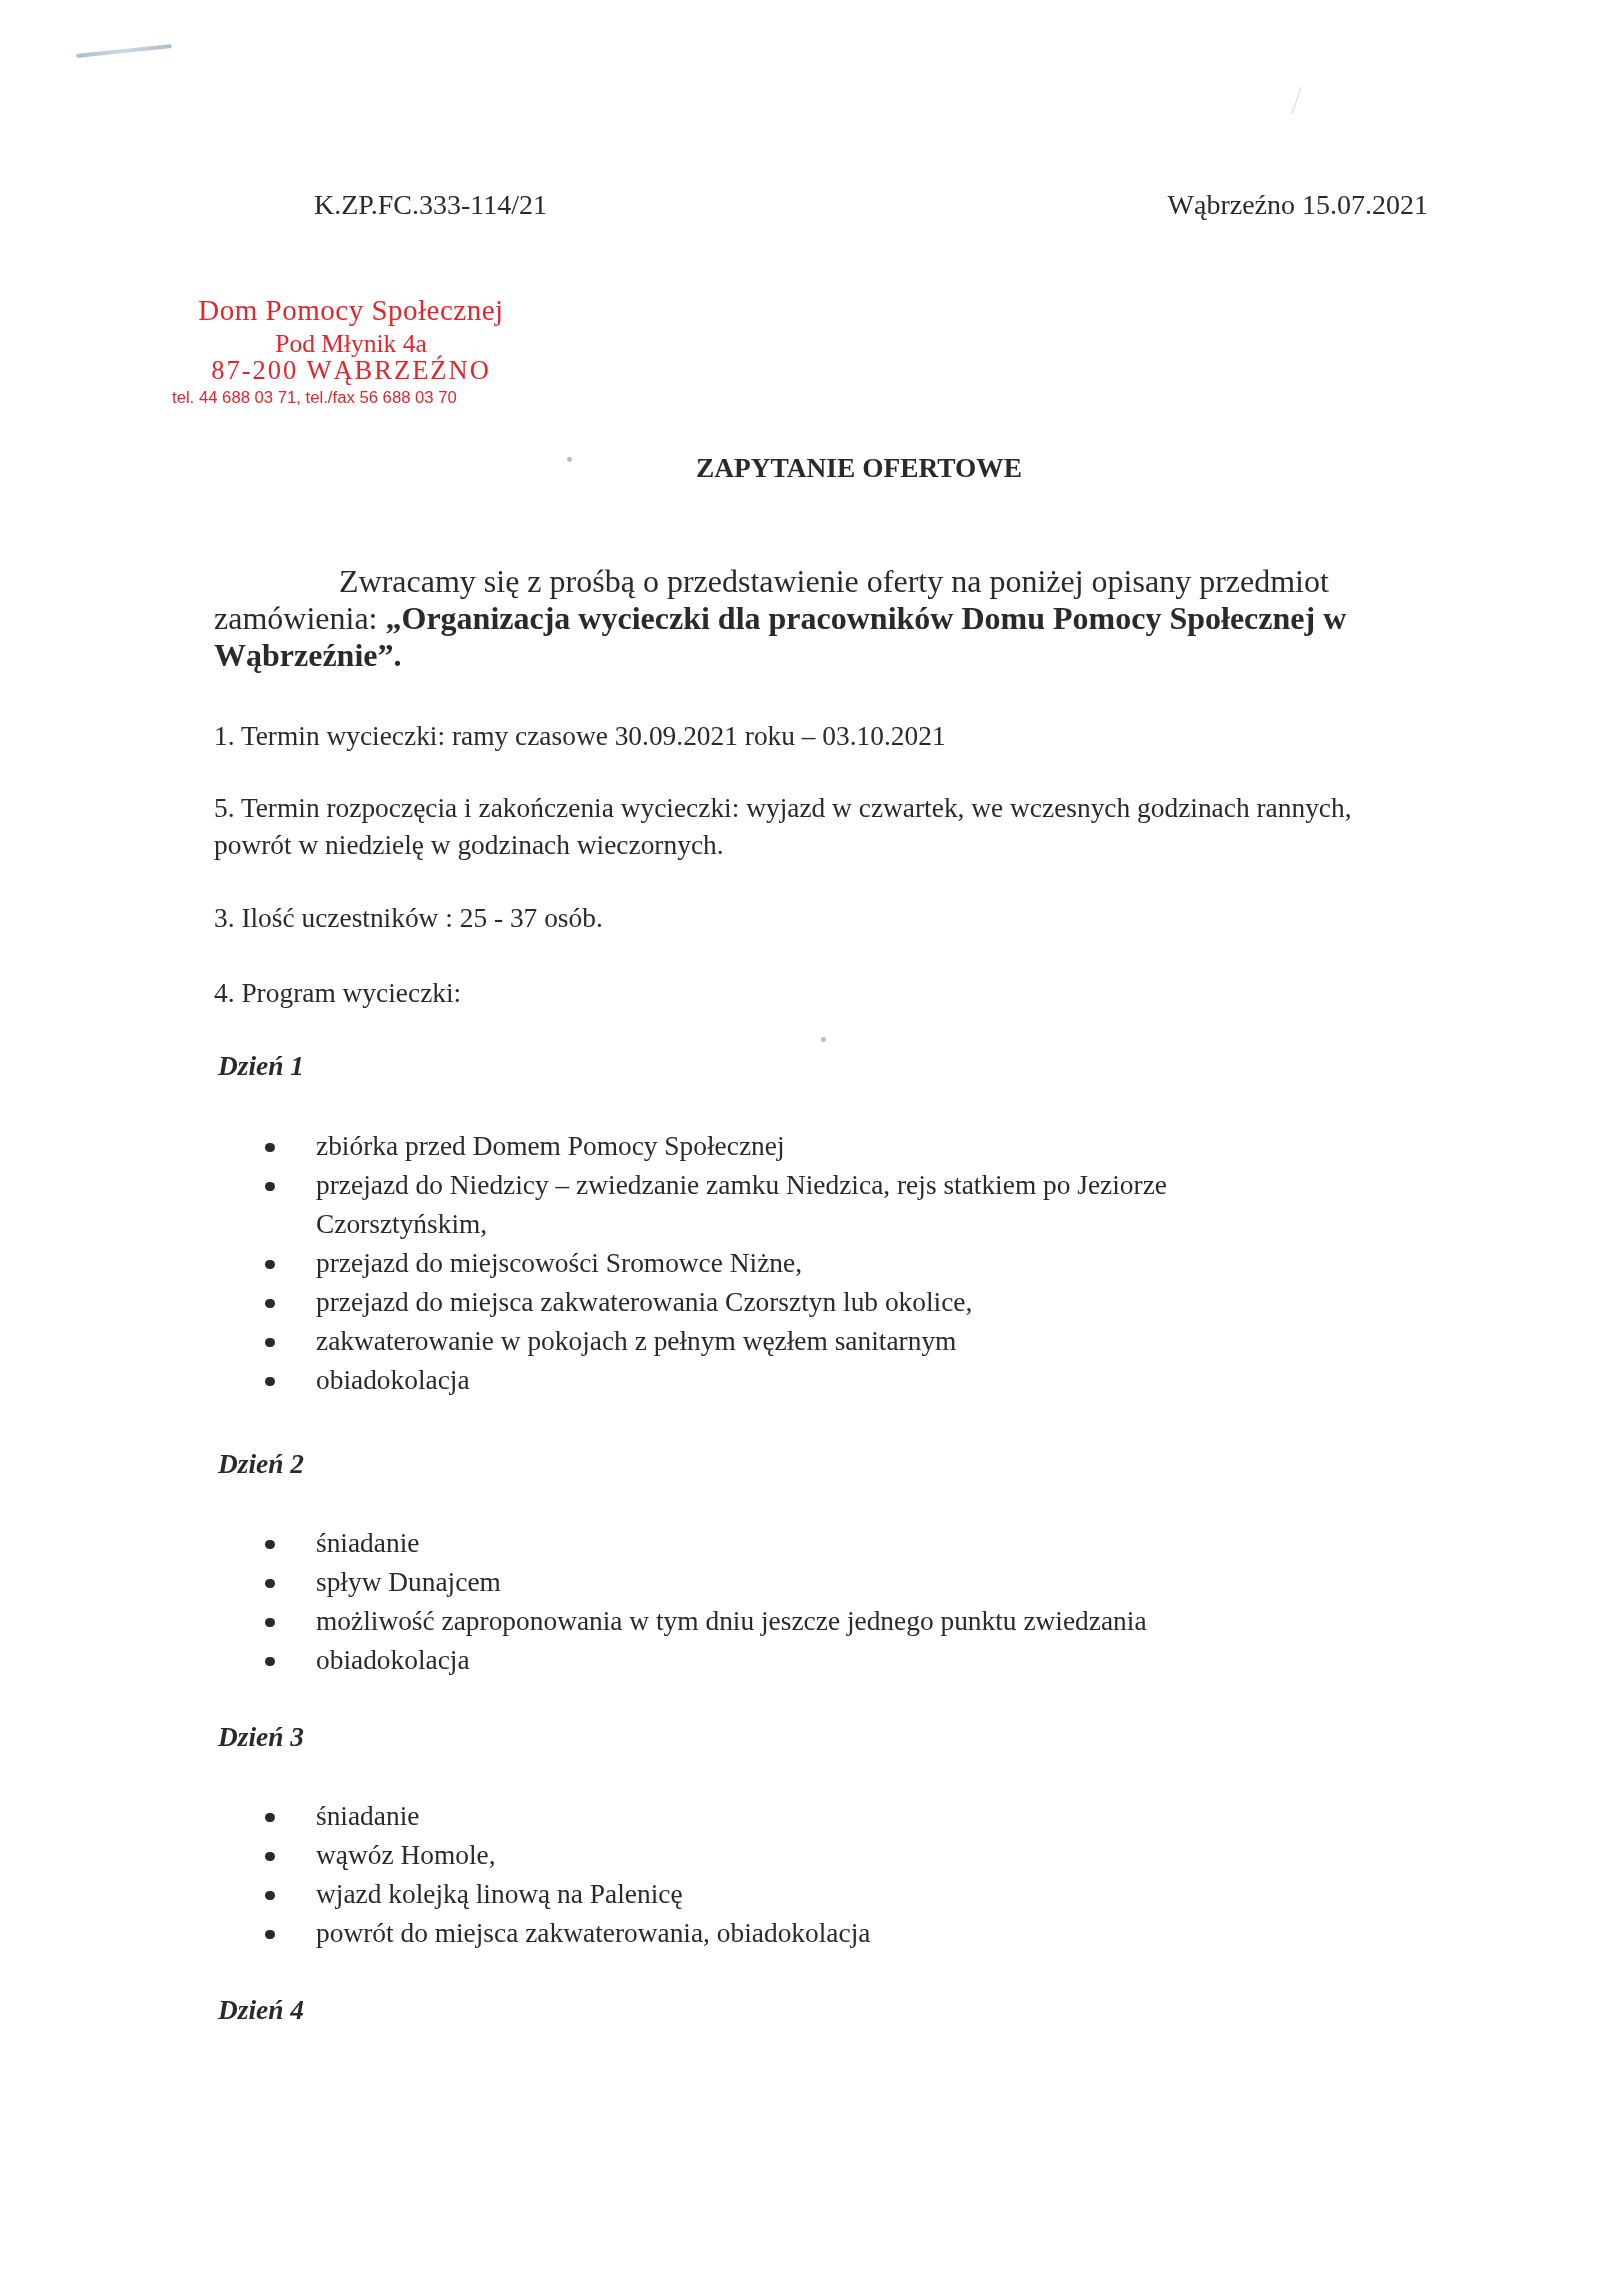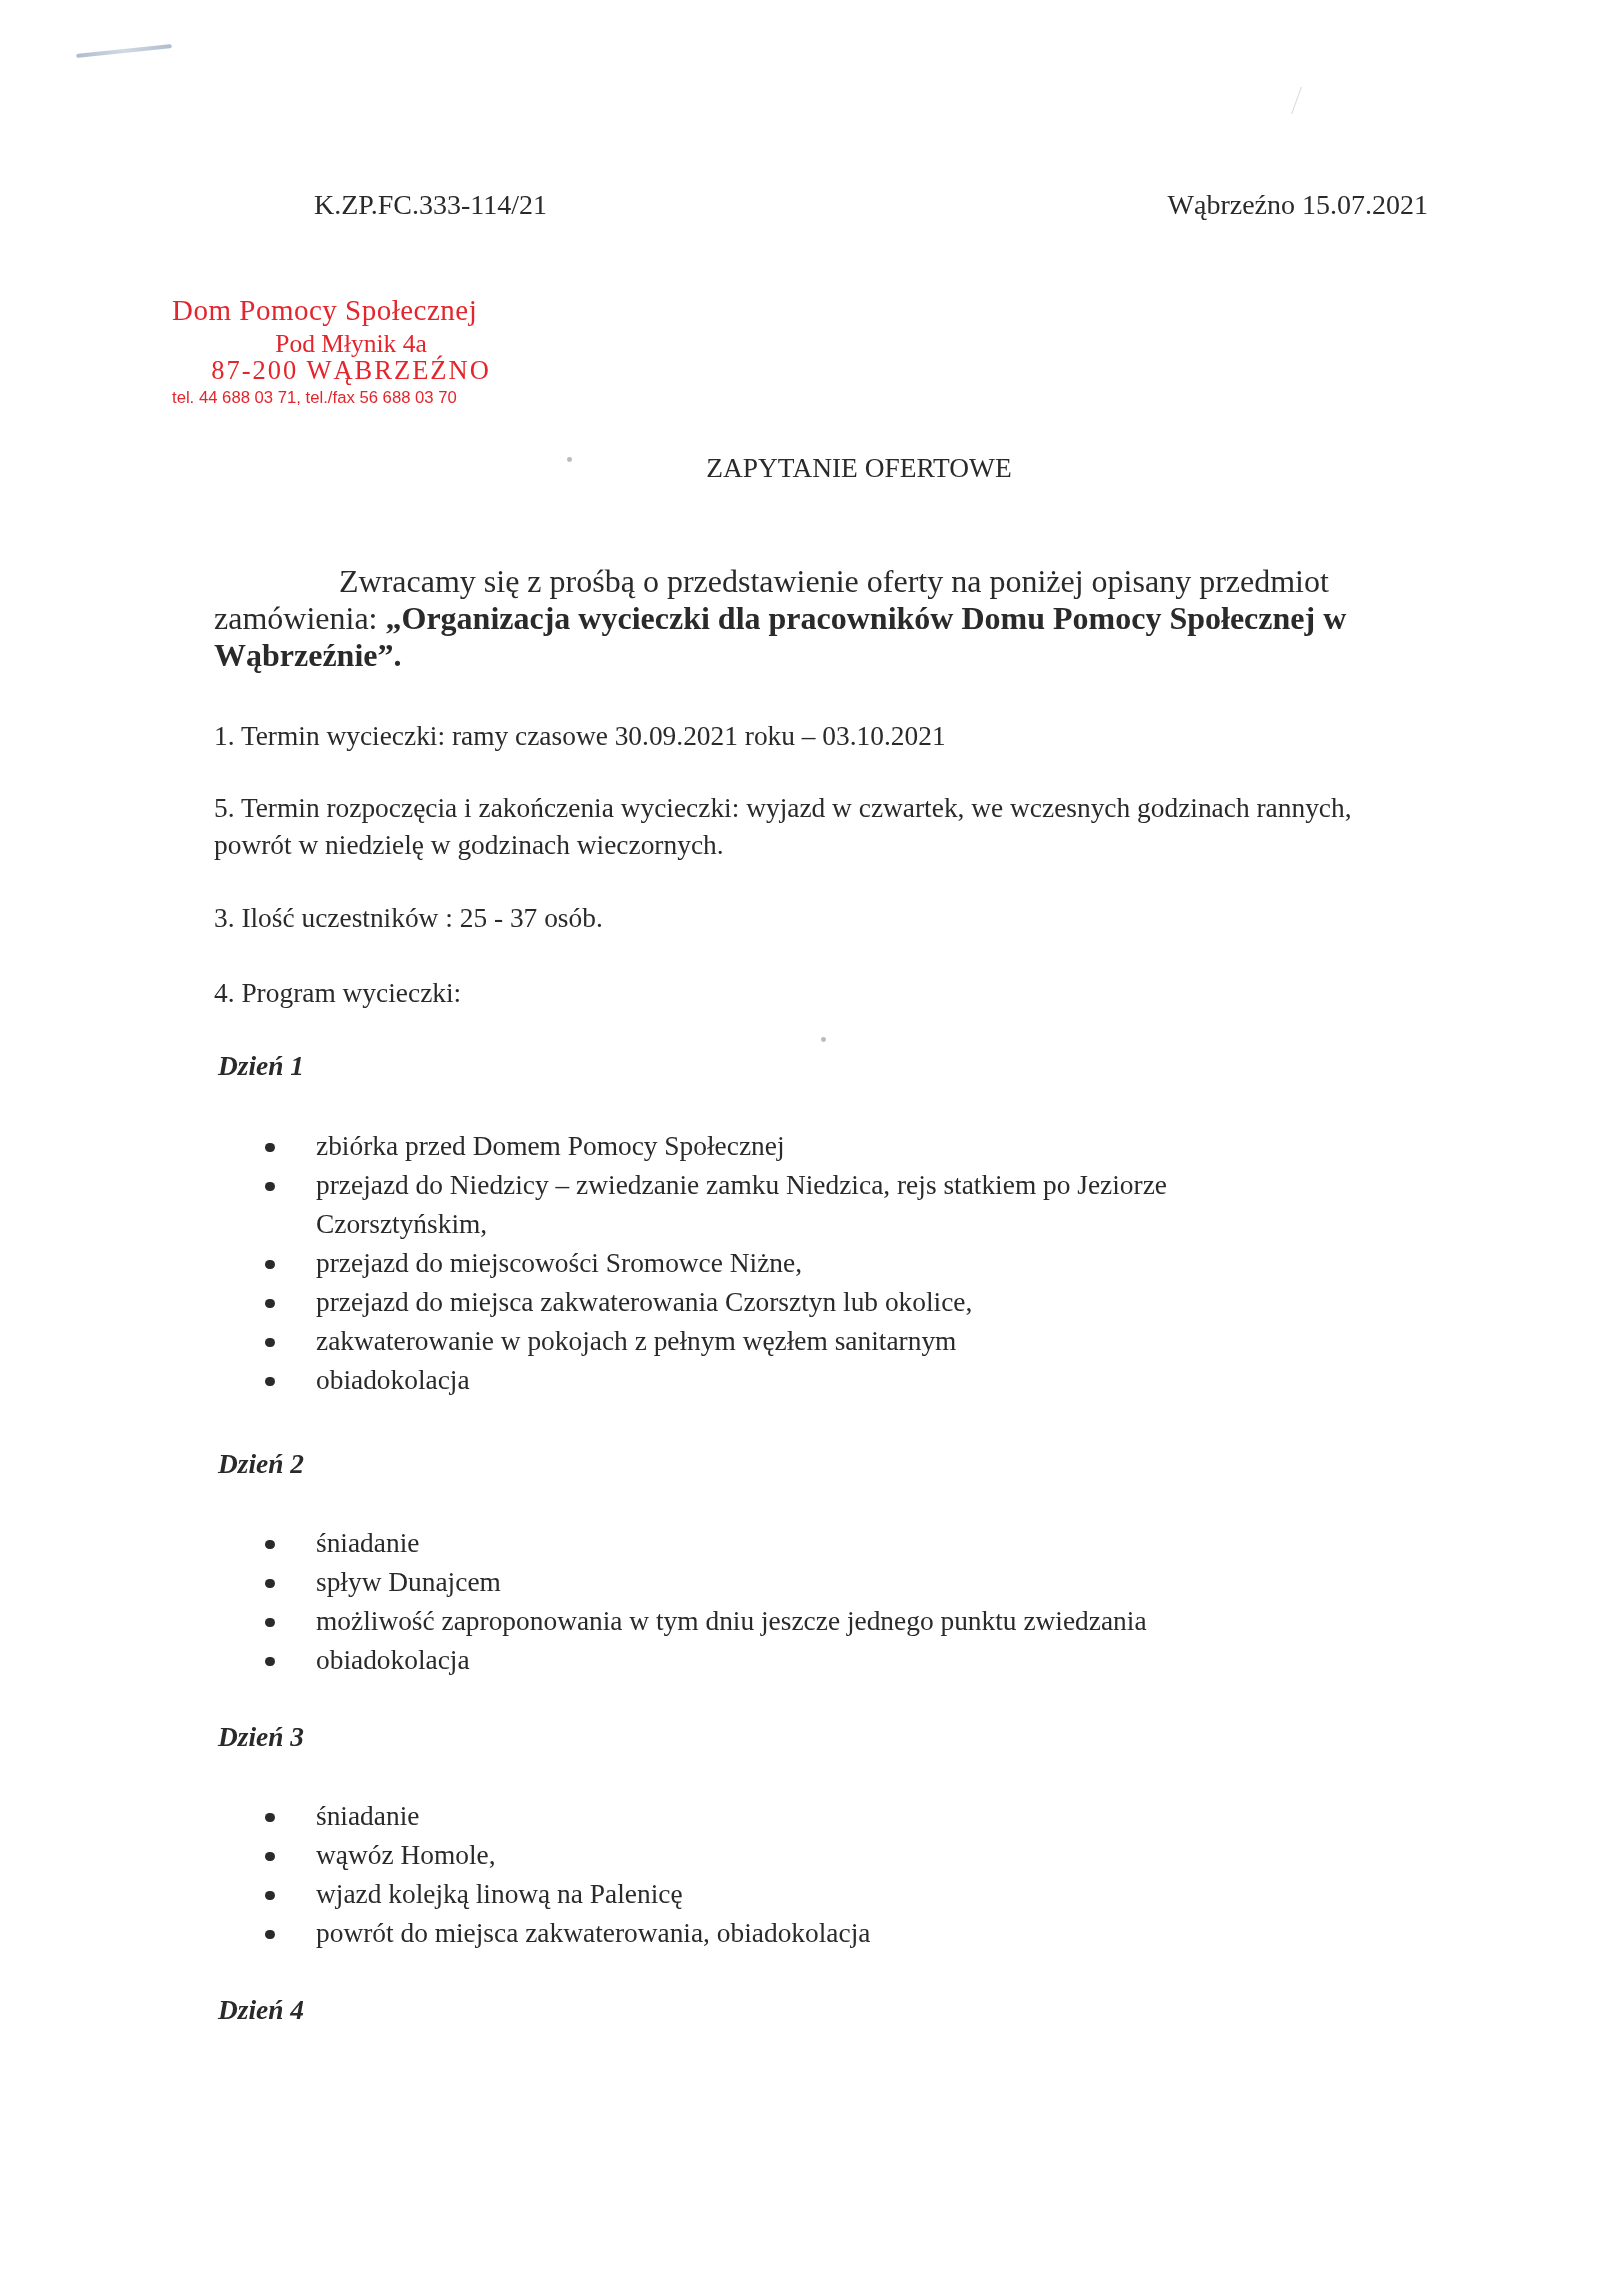--- a/index.html
+++ b/index.html
@@ -11,25 +11,25 @@
     .scan-mark {
       position: absolute; left: 76px; top: 49px; width: 96px; height: 3.9px;
       background: linear-gradient(90deg, #9fb0c4, #c9d3de, #9fb0c4);
       transform: rotate(-6deg); border-radius: 2px; opacity: 0.85;
     }
     .tick-mark { position: absolute; left: 1296px; top: 86px; width: 1px; height: 29px; background: #d8d8d8; transform: rotate(20deg); }
     .dot { position: absolute; width: 4.9px; height: 4.9px; border-radius: 50%; background: #bbb; }
     .ref { left: 314px; top: 189px; font-size: 28px; }
     .city-date { right: 192px; top: 189px; font-size: 28px; }
     .stamp { left: 172px; top: 294px; color: #e4252c; font-family: "Liberation Serif", serif; text-align: center; width: 358px; }
-    .stamp .l1 { font-size: 29px; letter-spacing: 0.5px; text-align: left; }
+    .stamp .l1 { font-size: 29px; letter-spacing: 0.5px; text-align: center; }
     .stamp .l2 { font-size: 25.5px; margin-top: 2px; }
     .stamp .l3 { font-size: 26.5px; letter-spacing: 2px; margin-top: -3.9px; }
     .stamp .l4 { font-family: "Liberation Sans", sans-serif; font-size: 16.7px; margin-top: 2px; text-align: left; }
-    .title { left: 0; width: 1620px; top: 453px; text-align: center; font-weight: normal; font-size: 27.4px; padding-left: 98px; box-sizing: border-box; }
+    .title { left: 0; width: 1620px; top: 453px; text-align: center; font-weight: bold; font-size: 27.4px; padding-left: 98px; box-sizing: border-box; }
     .intro { left: 214px; top: 563px; width: 1206px; font-size: 32px; line-height: 37px; }
     .intro .indent { display: inline-block; width: 125px; }
     .intro b { font-weight: bold; }
     .point { left: 214px; font-size: 27.4px; line-height: 37px; width: 1206px; }
     .day { left: 218px; font-size: 27.4px; font-style: italic; font-weight: bold; }
     ul.items { position: absolute; left: 265px; margin: 0; padding: 0; list-style: none; width: 1078px; }
     ul.items li { position: relative; padding-left: 51px; font-size: 27.4px; line-height: 39px; }
     ul.items li .bullet { position: absolute; left: 0; top: 15.7px; width: 9.8px; height: 9.8px; border-radius: 50%; background: #2a2a2a; }
   </style>
 </head>

